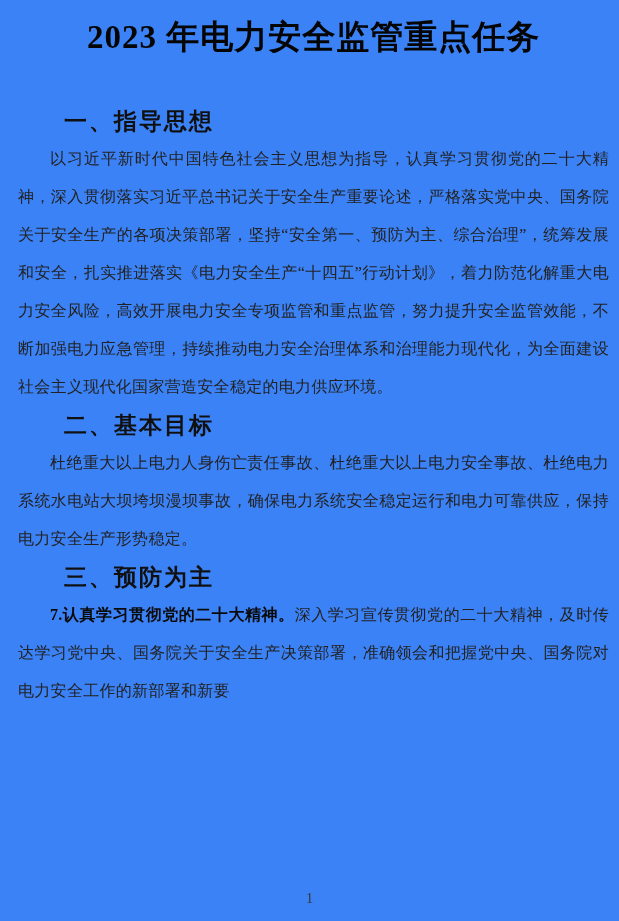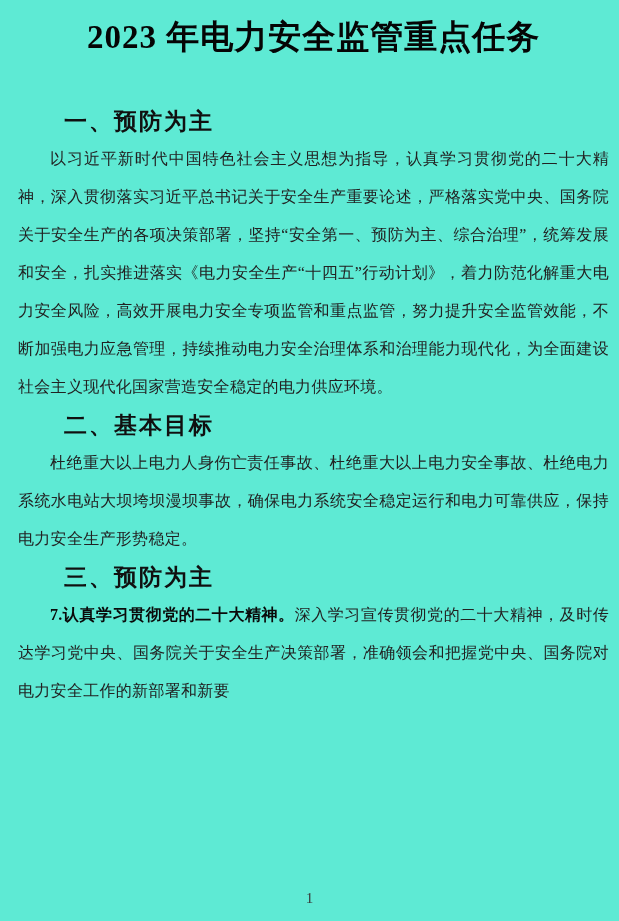--- a/index.html
+++ b/index.html
@@ -5,21 +5,21 @@
   html, body {
     margin: 0;
     padding: 0;
     background: #ffffff;
   }
   .page {
     position: relative;
     width: 619px;
     height: 921px;
     margin: 0 auto;
-    background: #5eead4;
+    background: #3b82f6;
     overflow: hidden;
     color: #1f1f1f;
     font-family: "Liberation Serif", "DejaVu Serif", serif;
     box-sizing: border-box;
   }
   .content {
     padding: 12px 10px 0 18px;
   }
   .doc-title {
     margin: 2px 0 0 0;
@@ -78,21 +78,21 @@
 </head>
 <body>
 
 <div class="page">
   <div class="content">
 
     <h1 class="doc-title">2023 年电力安全监管重点任务</h1>
 
     <div class="title-gap"></div>
 
-    <h2 class="sec-heading">一、预防为主</h2>
+    <h2 class="sec-heading">一、指导思想</h2>
 
     <p class="body-para">以习近平新时代中国特色社会主义思想为指导，认真学习贯彻党的二十大精神，深入贯彻落实习近平总书记关于安全生产重要论述，严格落实党中央、国务院关于安全生产的各项决策部署，坚持“安全第一、预防为主、综合治理”，统筹发展和安全，扎实推进落实《电力安全生产“十四五”行动计划》，着力防范化解重大电力安全风险，高效开展电力安全专项监管和重点监管，努力提升安全监管效能，不断加强电力应急管理，持续推动电力安全治理体系和治理能力现代化，为全面建设社会主义现代化国家营造安全稳定的电力供应环境。</p>
 
     <h2 class="sec-heading">二、基本目标</h2>
 
     <p class="body-para">杜绝重大以上电力人身伤亡责任事故、杜绝重大以上电力安全事故、杜绝电力系统水电站大坝垮坝漫坝事故，确保电力系统安全稳定运行和电力可靠供应，保持电力安全生产形势稳定。</p>
 
     <h2 class="sec-heading">三、预防为主</h2>
 
 

